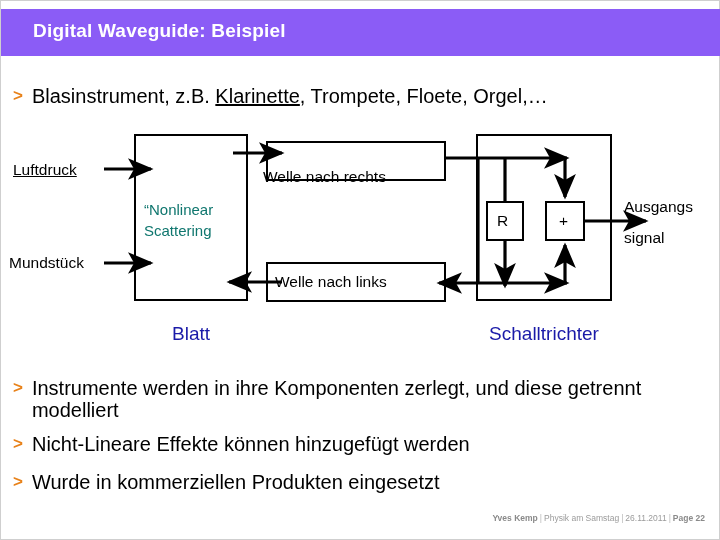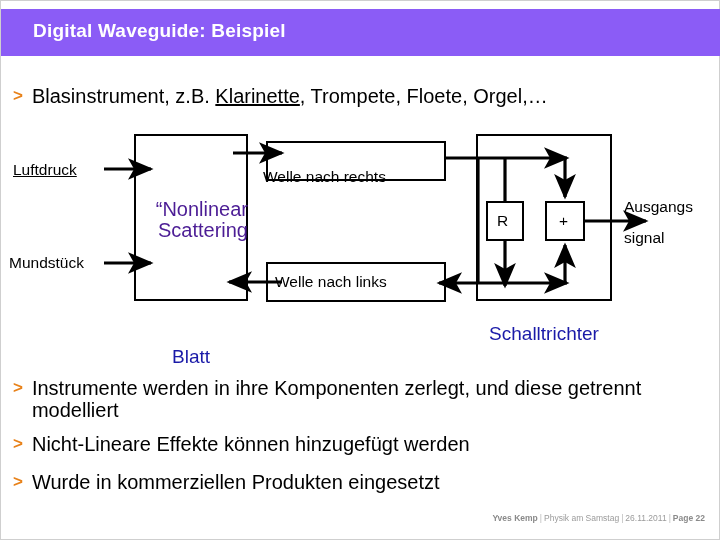--- a/index.html
+++ b/index.html
@@ -74,21 +74,21 @@
     position:absolute;
     font-size:15.5px;
     color:#000;
     line-height:19px;
     white-space:nowrap;
   }
   .center-lines{
     position:absolute;
     display:flex;flex-direction:column;
     justify-content:center;
-    font-size:20px;line-height:21px;color:#4c1d95;text-align:right;
+    font-size:15px;line-height:21px;color:#0f766e;
   }
   .seclabel{
     position:absolute;
     color:#1a1aa8;
     font-size:19px;
     text-align:center;
     white-space:nowrap;
   }
 
   
@@ -169,21 +169,21 @@
 
   <div class="dbox" style="left:544px;top:200px;width:40px;height:40px;"></div>
   <div class="dlabel" style="left:558px;top:210px;">+</div>
 
   <div class="dlabel" style="left:12px;top:159px;text-decoration:underline;">Luftdruck</div>
   <div class="dlabel" style="left:8px;top:252px;">Mundstück</div>
 
   <div class="dlabel" style="left:623px;top:196px;">Ausgangs</div>
   <div class="dlabel" style="left:623px;top:227px;">signal</div>
 
-  <div class="seclabel" style="left:133px;top:322px;width:114px;margin-top:23px;">Blatt</div>
+  <div class="seclabel" style="left:133px;top:322px;width:114px;">Blatt</div>
   <div class="seclabel" style="left:467px;top:322px;width:152px;">Schalltrichter</div>
 
   <div id="bullet-1" class="bullet-row">
     <span class="bullet-marker">&gt;</span>
     <span class="bullet-text">Instrumente werden in ihre Komponenten zerlegt, und diese getrennt modelliert</span>
   </div>
   <div id="bullet-2" class="bullet-row">
     <span class="bullet-marker">&gt;</span>
     <span class="bullet-text">Nicht-Lineare Effekte können hinzugefügt werden</span>
   </div>

